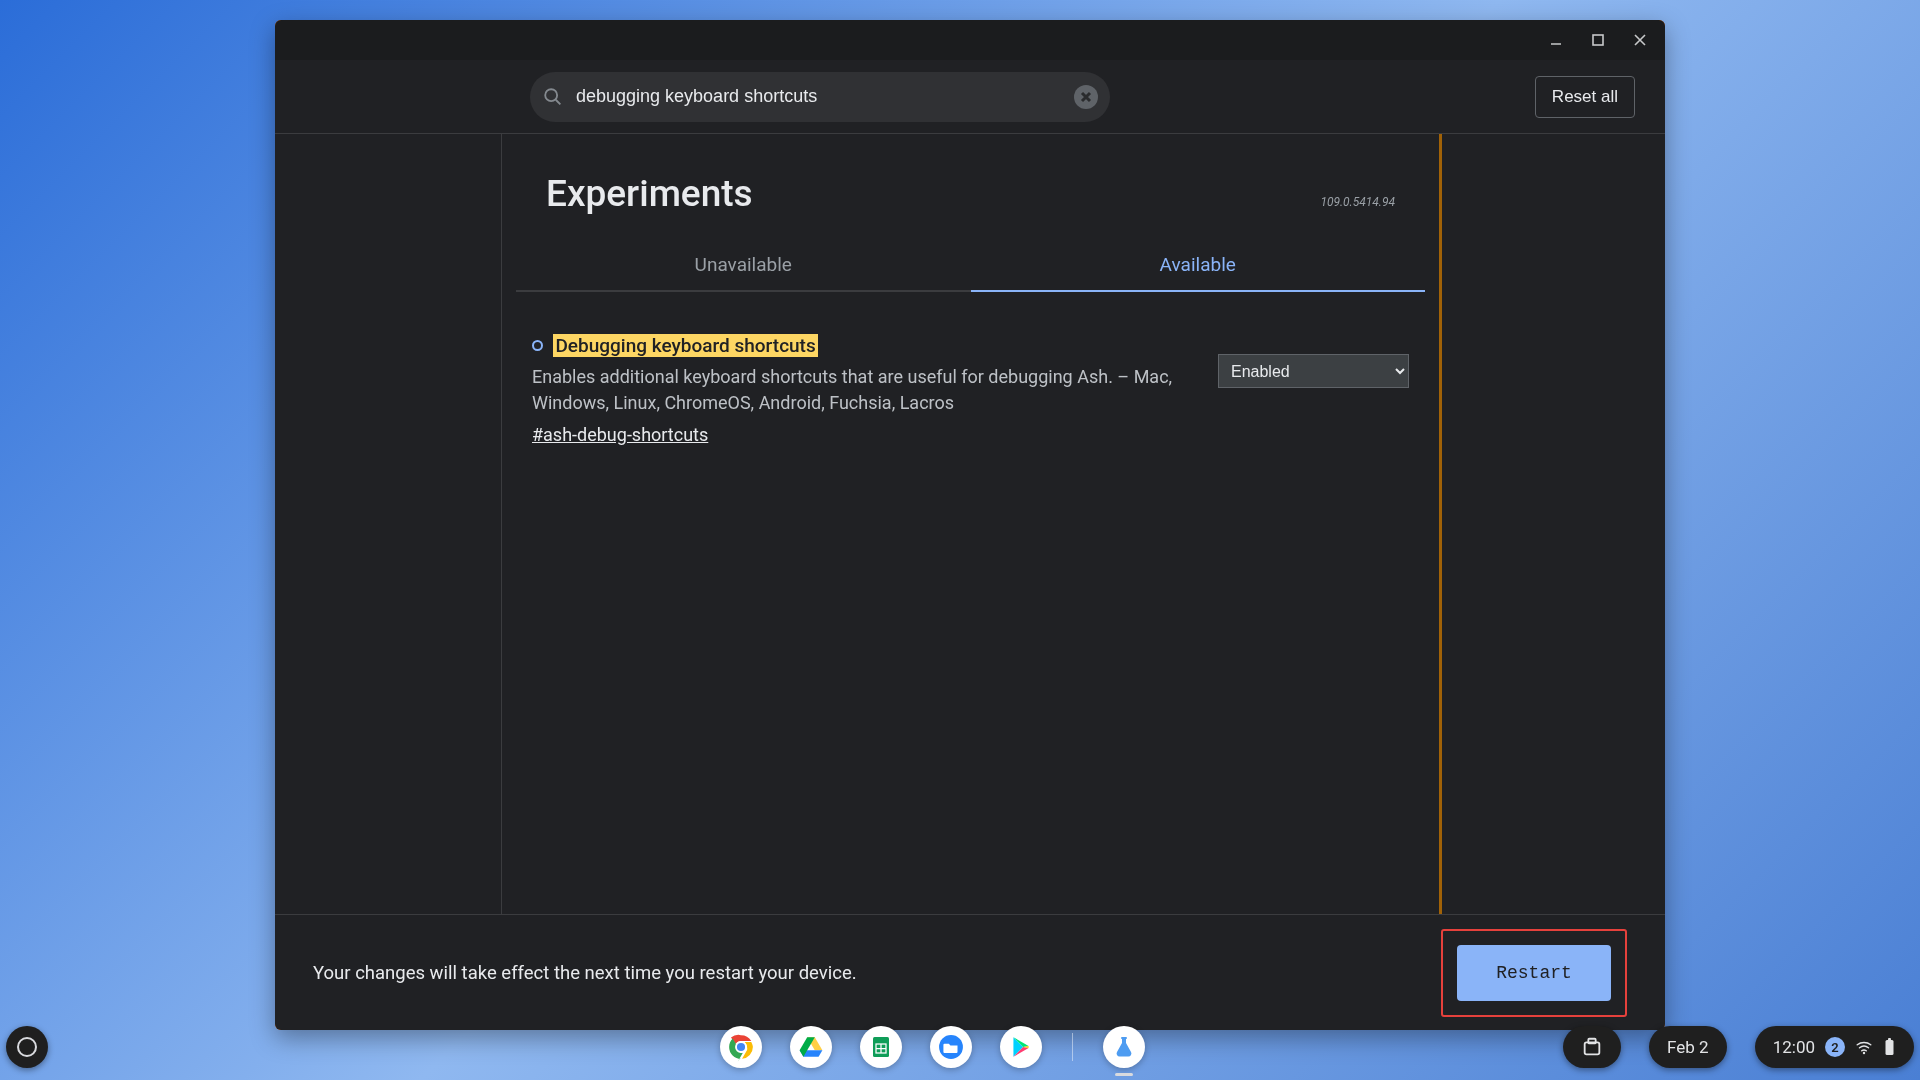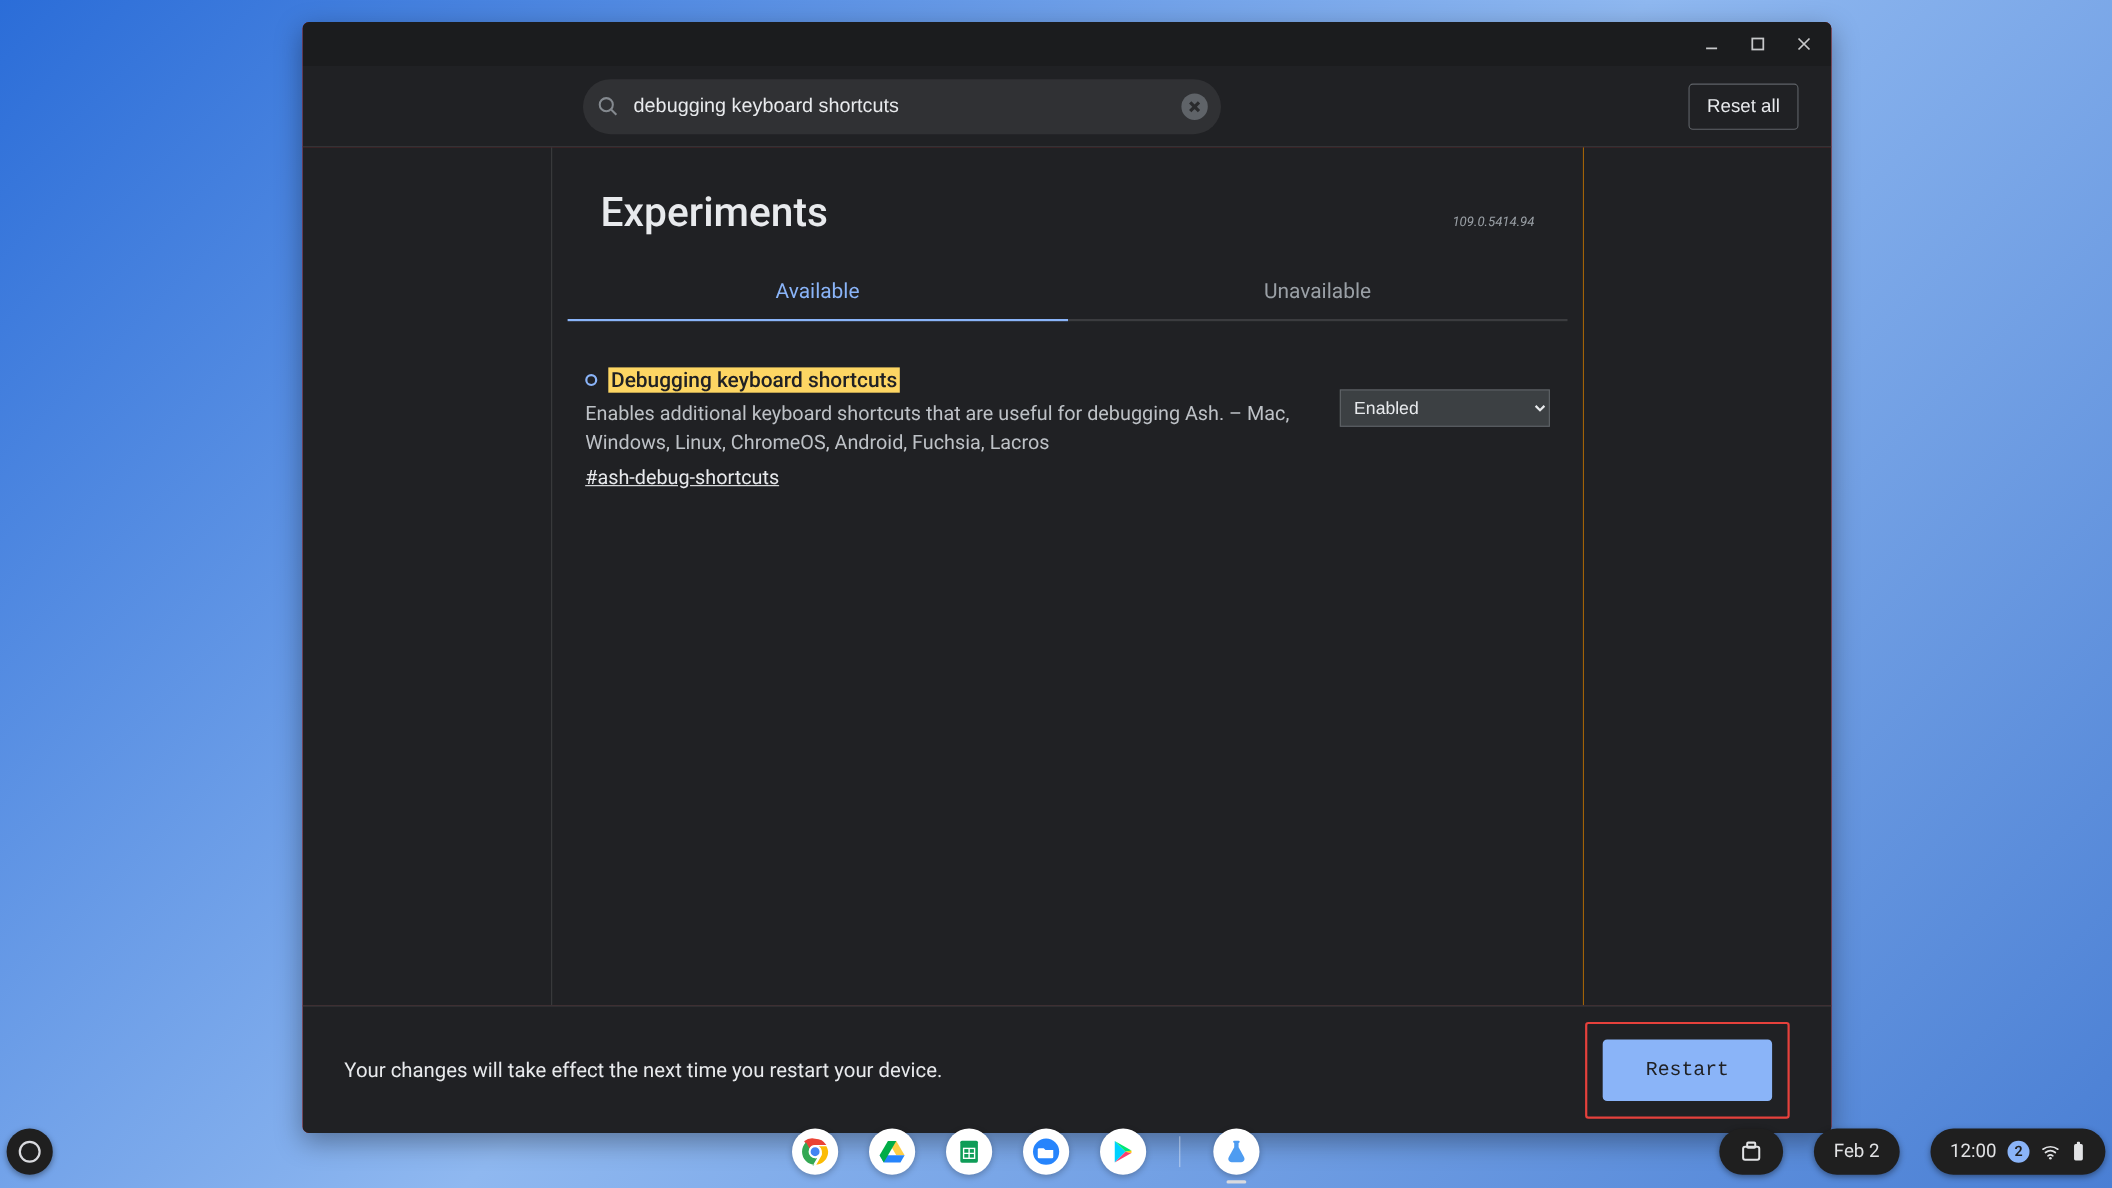--- a/index.html
+++ b/index.html
@@ -13,21 +13,21 @@
     position: relative;
   }
 
   
   .app-window {
     position: absolute;
     left: 275px;
     top: 20px;
     width: 1390px;
     height: 1010px;
-    background: #b91c1c;
+    background: #f97316;
     border-radius: 6px;
     box-shadow: 0 8px 24px rgba(0,0,0,.35);
     display: flex;
     flex-direction: column;
     overflow: hidden;
   }
 
   .titlebar {
     height: 40px;
     background: #1b1c1e;
@@ -105,21 +105,21 @@
     display: flex;
     background: #202124;
     min-height: 0;
   }
   .sidebar {
     flex: 0 0 226px;
     border-right: 1px solid #3b3c3f;
   }
   .panel-wrap {
     flex: 0 0 937px;
-    border-right: 1px solid #a16207;
+    border-right: 3px solid #a16207;
     display: flex;
     flex-direction: column;
   }
   .right-gutter { flex: 1; }
 
   .panel-header {
     display: flex;
     align-items: baseline;
     justify-content: space-between;
     padding: 38px 44px 24px 44px;
@@ -350,22 +350,22 @@
   <div class="body">
     <div class="sidebar"></div>
 
     <div class="panel-wrap">
       <div class="panel-header">
         <div class="panel-title">Experiments</div>
         <div class="version">109.0.5414.94</div>
       </div>
 
       <div class="tabs">
+        <div class="tab">Unavailable</div>
         <div class="tab active">Available</div>
-        <div class="tab">Unavailable</div>
       </div>
 
       <div class="flag-list">
         <div class="flag">
           <div class="flag-text">
             <div class="flag-title-row">
               <span class="bullet"></span>
               <span class="flag-title">Debugging keyboard shortcuts</span>
             </div>
             <span class="flag-desc">Enables additional keyboard shortcuts that are useful for debugging Ash. – Mac, Windows, Linux, ChromeOS, Android, Fuchsia, Lacros</span>

